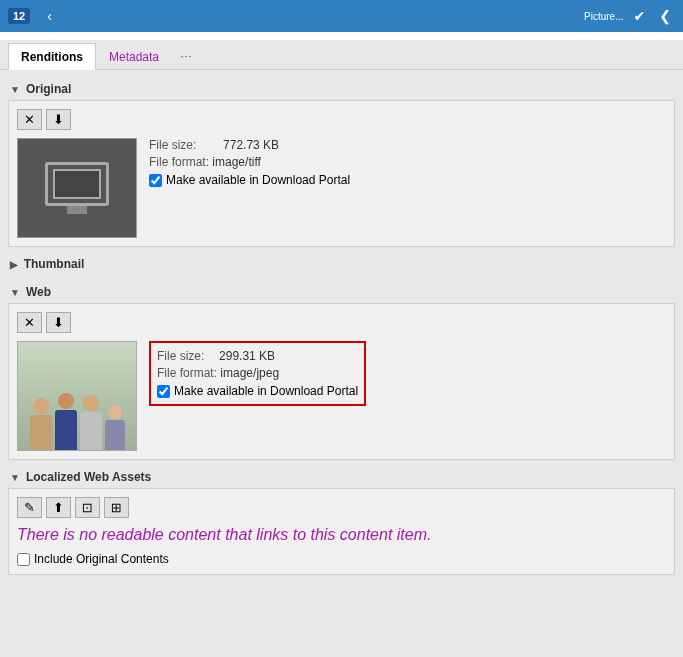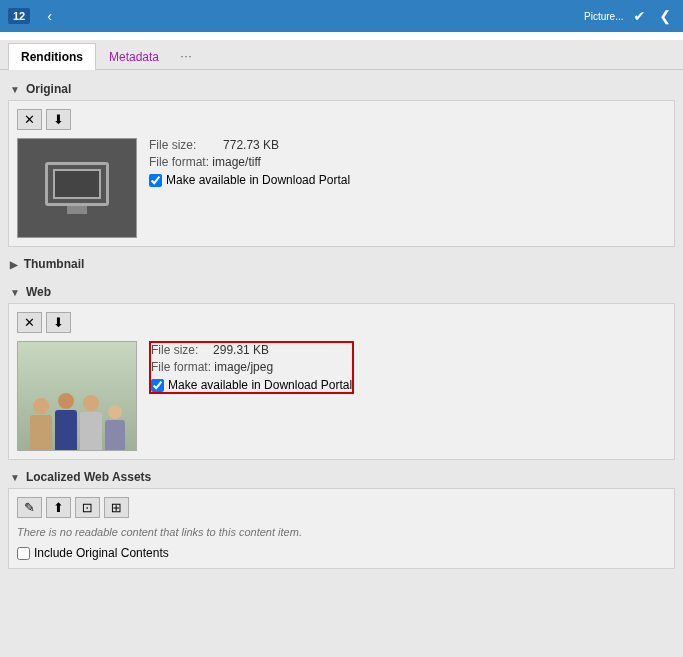--- a/index.html
+++ b/index.html
@@ -177,22 +177,22 @@
     }
 
     
     .localized-toolbar {
       display: flex;
       gap: 4px;
       margin-bottom: 8px;
     }
     .no-content-text {
       font-style: italic;
-      color: #737373;
-      font-size: 11px;
+      color: #a21caf;
+      font-size: 16px;
       margin-bottom: 8px;
     }
 
     
     input[type="checkbox"] {
       width: 13px;
       height: 13px;
       cursor: pointer;
     }
   </style>
@@ -302,21 +302,21 @@
               <div style="width:22px;height:38px;background:#c0c0c0;border-radius:3px 3px 0 0;"></div>
             </div>
 
             <div style="display:flex;flex-direction:column;align-items:center;">
               <div style="width:14px;height:14px;border-radius:50%;background:#e0b890;margin-bottom:1px;"></div>
               <div style="width:20px;height:30px;background:#8888aa;border-radius:3px 3px 0 0;"></div>
             </div>
           </div>
         </div>
 
-        <div style="border:2px solid #cc0000;">
+        <div style="border:2px solid #cc0000;padding:6px;">
           <div class="file-info-row">
             <span class="file-info-label">File size:</span>
             <span style="display:inline-block;width:8px;"></span>
             <span class="file-info-value">299.31 KB</span>
           </div>
           <div class="file-info-row">
             <span class="file-info-label">File format:</span>
             <span class="file-info-value">image/jpeg</span>
           </div>
           <div class="checkbox-row">

